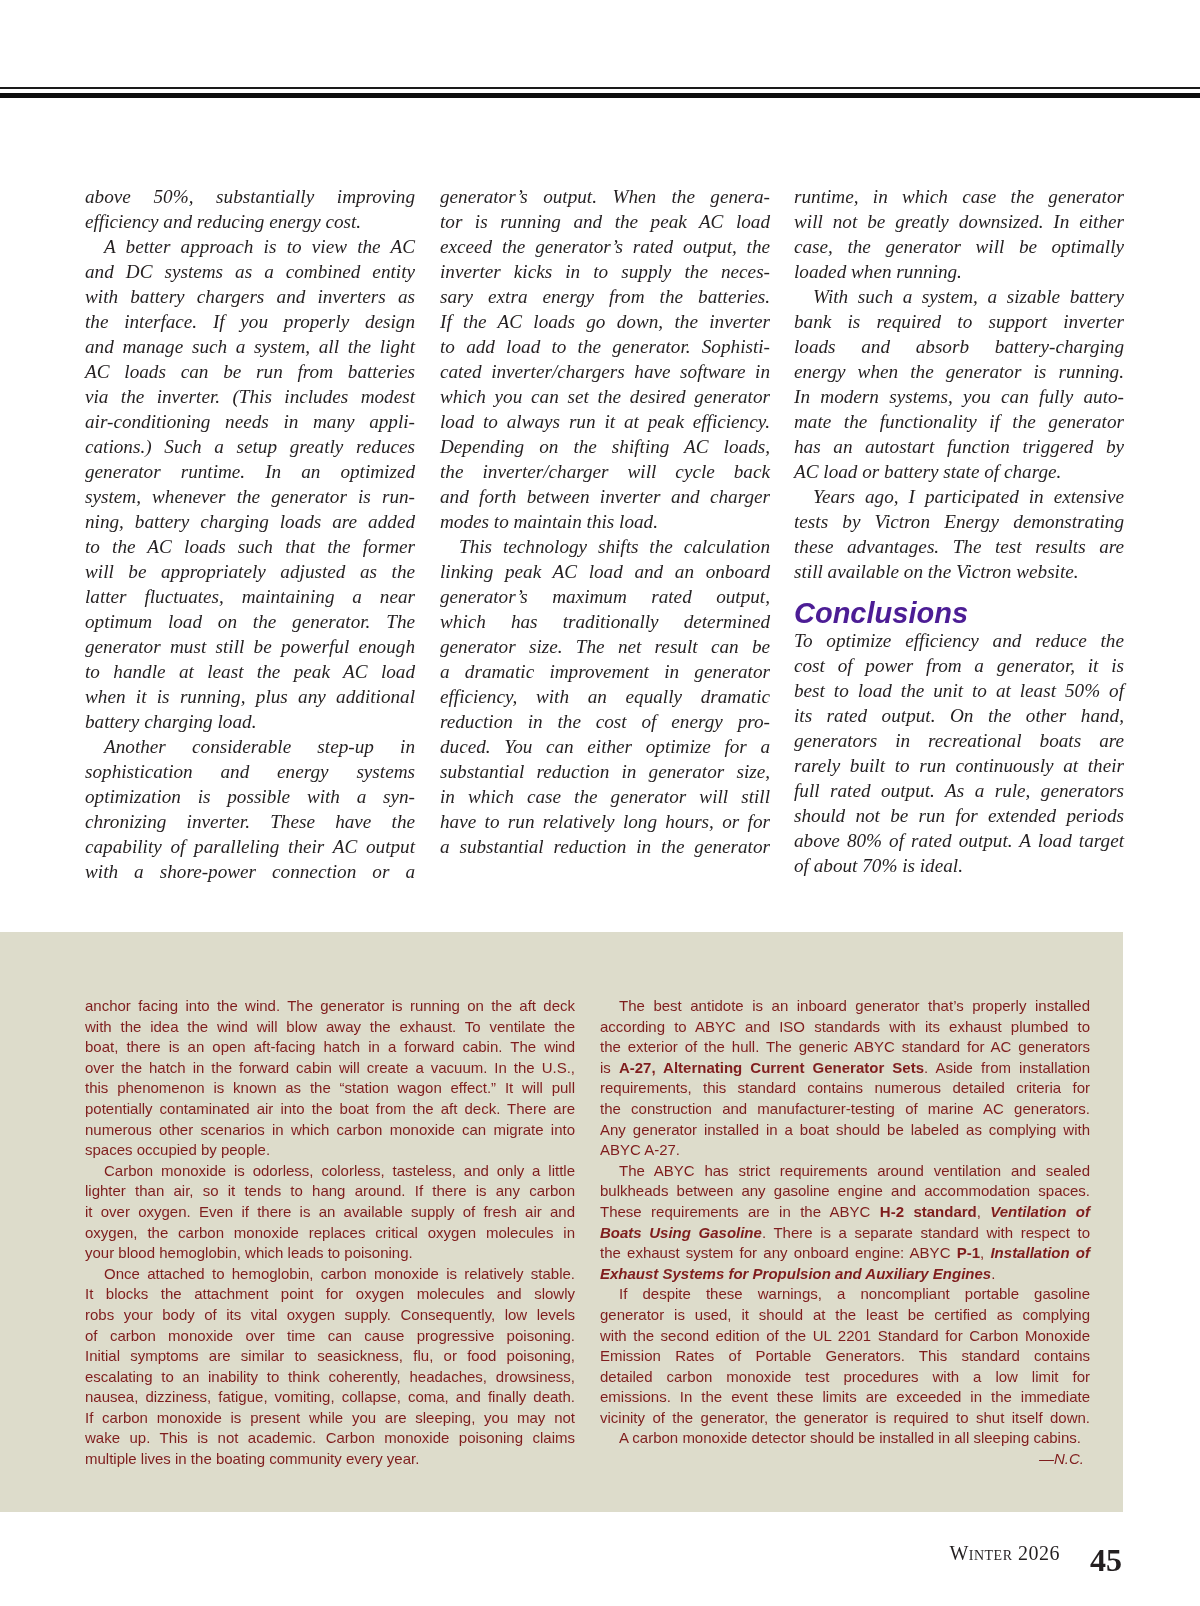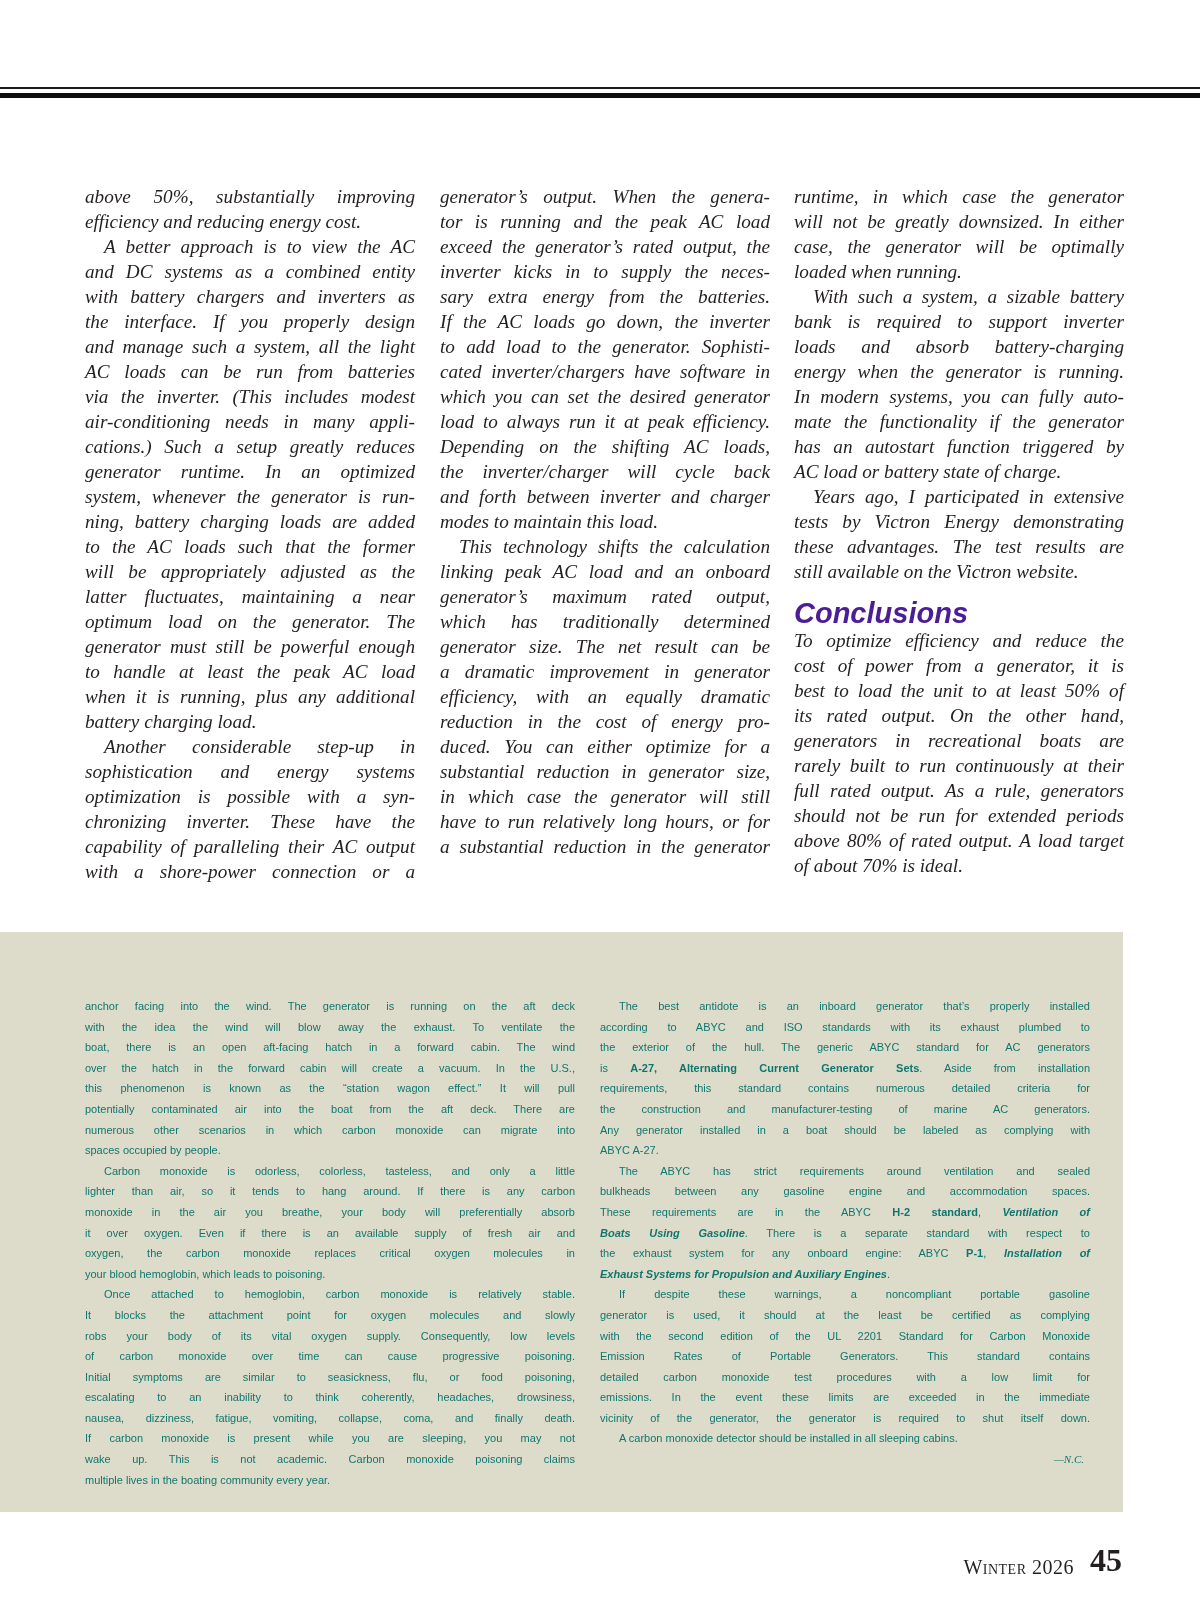--- a/index.html
+++ b/index.html
@@ -26,35 +26,35 @@
     margin-top: 16px; margin-bottom: 2px;
   }
 
   .sidebar {
     position: absolute; left: 0; top: 932px; width: 1123px; height: 580px;
     background: #dddccb;
   }
   .scol {
     position: absolute; top: 996px; width: 490px;
     font-family: "Liberation Sans", "DejaVu Sans", sans-serif;
-    font-size: 11px; line-height: 20.6px; color: #0f766e;
+    font-size: 15px; line-height: 20.6px; color: #7f1d1d;
   }
   .scol-1 { left: 85px; }
   .scol-2 { left: 600px; }
   .sline { display: block; white-space: nowrap; text-align: justify; text-align-last: justify; height: 20.6px; }
   .sline.last { text-align-last: left; }
   .sline.indent { padding-left: 19px; }
-  .sline.right { text-align: right; text-align-last: right; font-family: Liberation Serif, serif; font-style: italic; padding-right: 6px; }
+  .sline.right { text-align: right; text-align-last: right; font-family: Liberation Sans, sans-serif; font-style: italic; padding-right: 6px; }
   .b { font-weight: bold; }
   .bi { font-weight: bold; font-style: italic; }
 
   .footer {
     position: absolute; right: 78px; top: 1542px;
     font-family: "Liberation Serif", "DejaVu Serif", serif; color: #231f20;
-    display: flex; align-items: flex-end; gap: 16px;
+    display: flex; align-items: flex-start; gap: 30px;
   }
   .footer .season { font-size: 20px; font-variant: small-caps; letter-spacing: 0.5px; }
   .footer .pagenum { font-size: 32px; font-weight: bold; }
 </style>
 </head>
 <body>
 
 <div class="rule-thin"></div>
 <div class="rule-thick"></div>
 
@@ -156,21 +156,20 @@
     <span class="sline">anchor facing into the wind. The generator is running on the aft deck</span>
     <span class="sline">with the idea the wind will blow away the exhaust. To ventilate the</span>
     <span class="sline">boat, there is an open aft-facing hatch in a forward cabin. The wind</span>
     <span class="sline">over the hatch in the forward cabin will create a vacuum. In the U.S.,</span>
     <span class="sline">this phenomenon is known as the “station wagon effect.” It will pull</span>
     <span class="sline">potentially contaminated air into the boat from the aft deck. There are</span>
     <span class="sline">numerous other scenarios in which carbon monoxide can migrate into</span>
     <span class="sline last">spaces occupied by people.</span>
     <span class="sline indent">Carbon monoxide is odorless, colorless, tasteless, and only a little</span>
     <span class="sline">lighter than air, so it tends to hang around. If there is any carbon</span>
-    <span class="sline">monoxide in the air you breathe, your body will preferentially absorb</span>
     <span class="sline">it over oxygen. Even if there is an available supply of fresh air and</span>
     <span class="sline">oxygen, the carbon monoxide replaces critical oxygen molecules in</span>
     <span class="sline last">your blood hemoglobin, which leads to poisoning.</span>
     <span class="sline indent">Once attached to hemoglobin, carbon monoxide is relatively stable.</span>
     <span class="sline">It blocks the attachment point for oxygen molecules and slowly</span>
     <span class="sline">robs your body of its vital oxygen supply. Consequently, low levels</span>
     <span class="sline">of carbon monoxide over time can cause progressive poisoning.</span>
     <span class="sline">Initial symptoms are similar to seasickness, flu, or food poisoning,</span>
     <span class="sline">escalating to an inability to think coherently, headaches, drowsiness,</span>
     <span class="sline">nausea, dizziness, fatigue, vomiting, collapse, coma, and finally death.</span>

